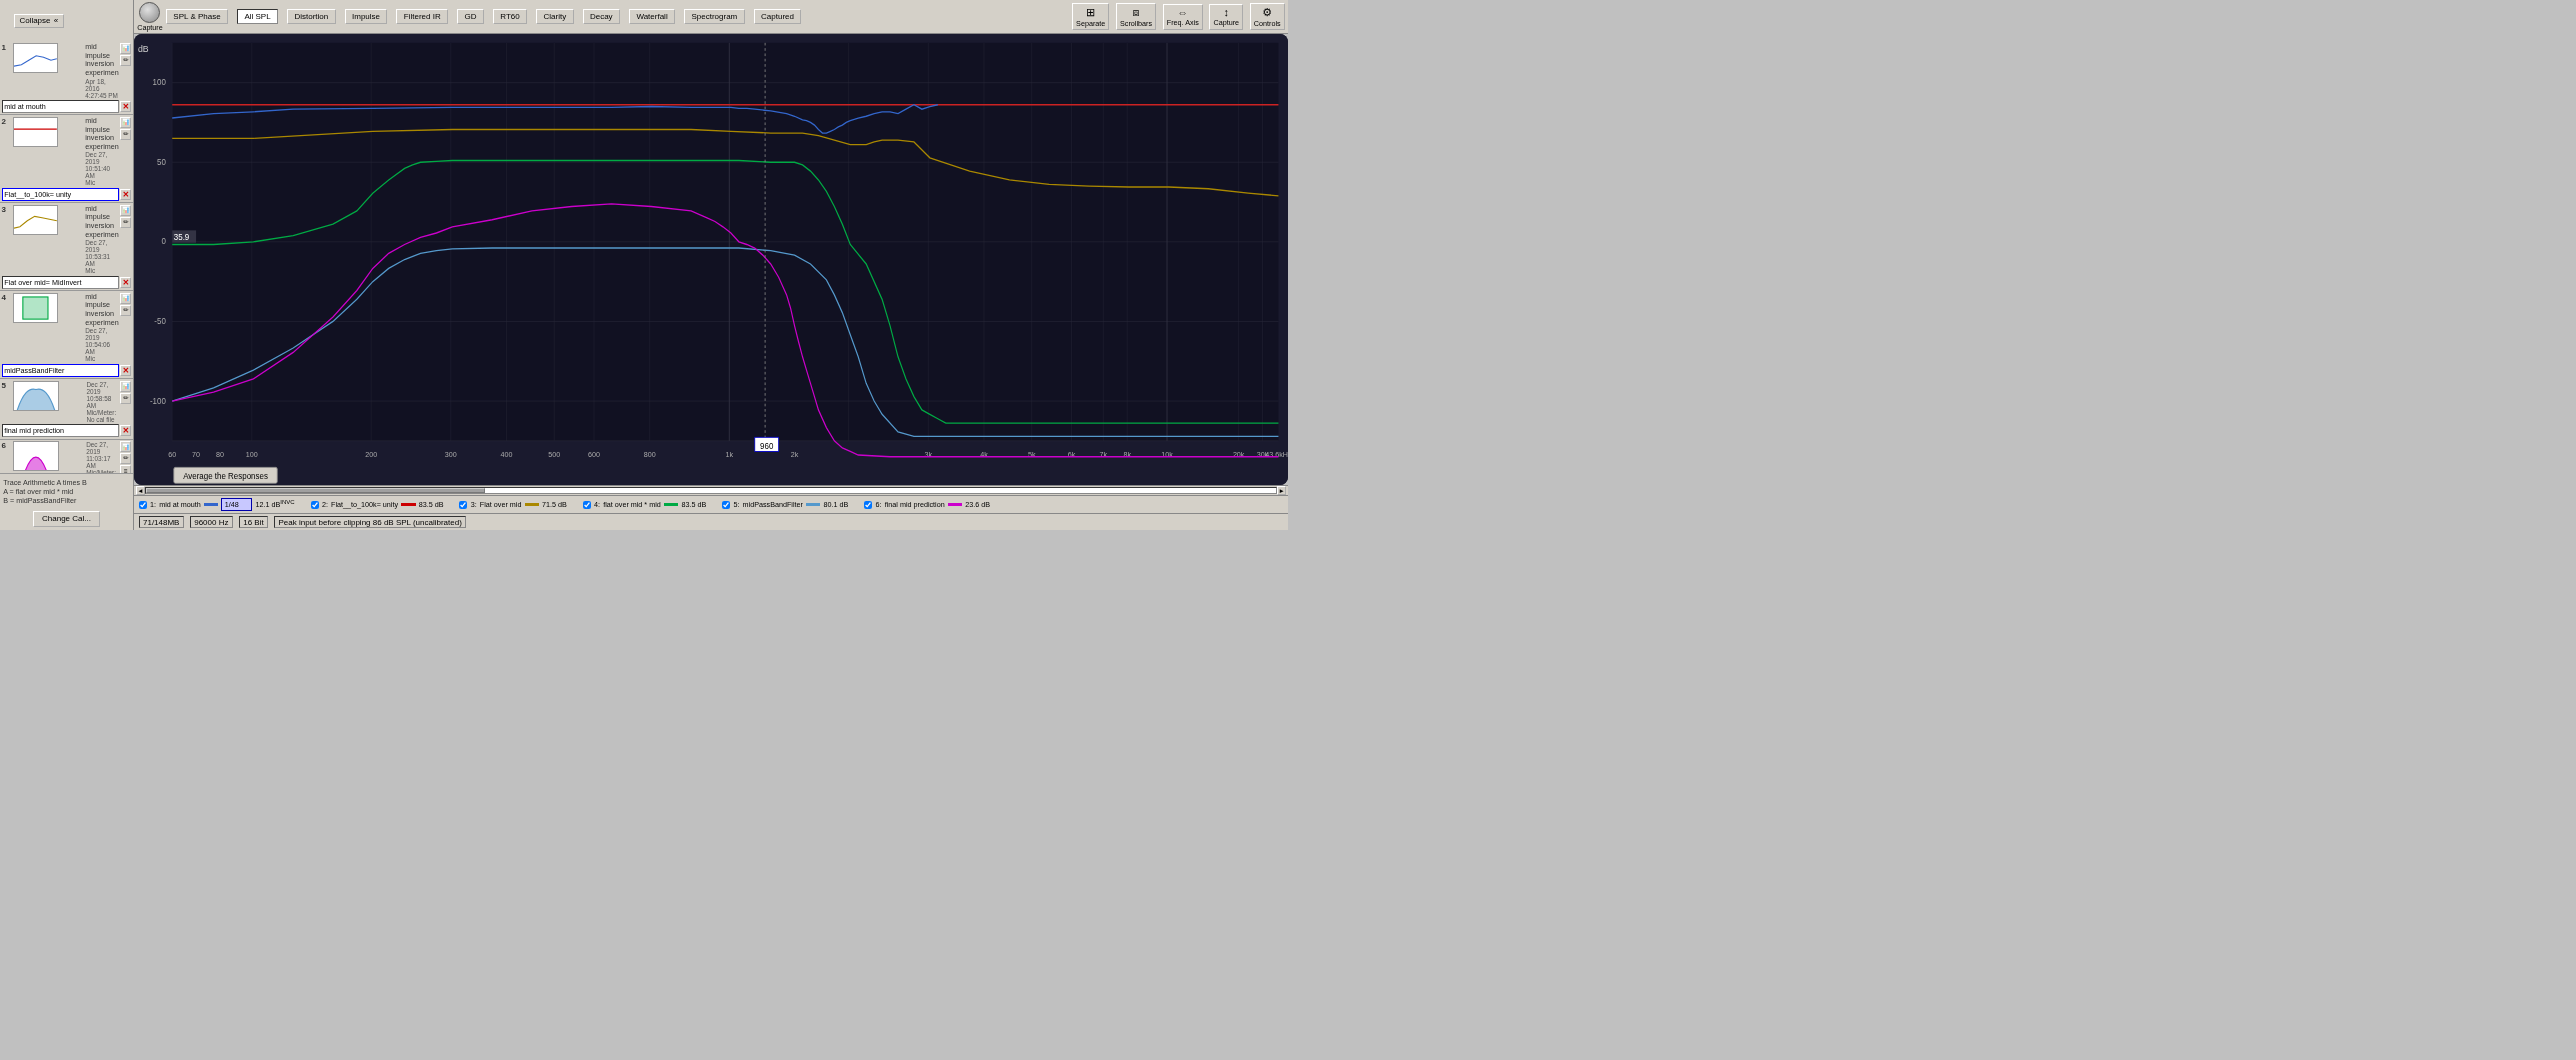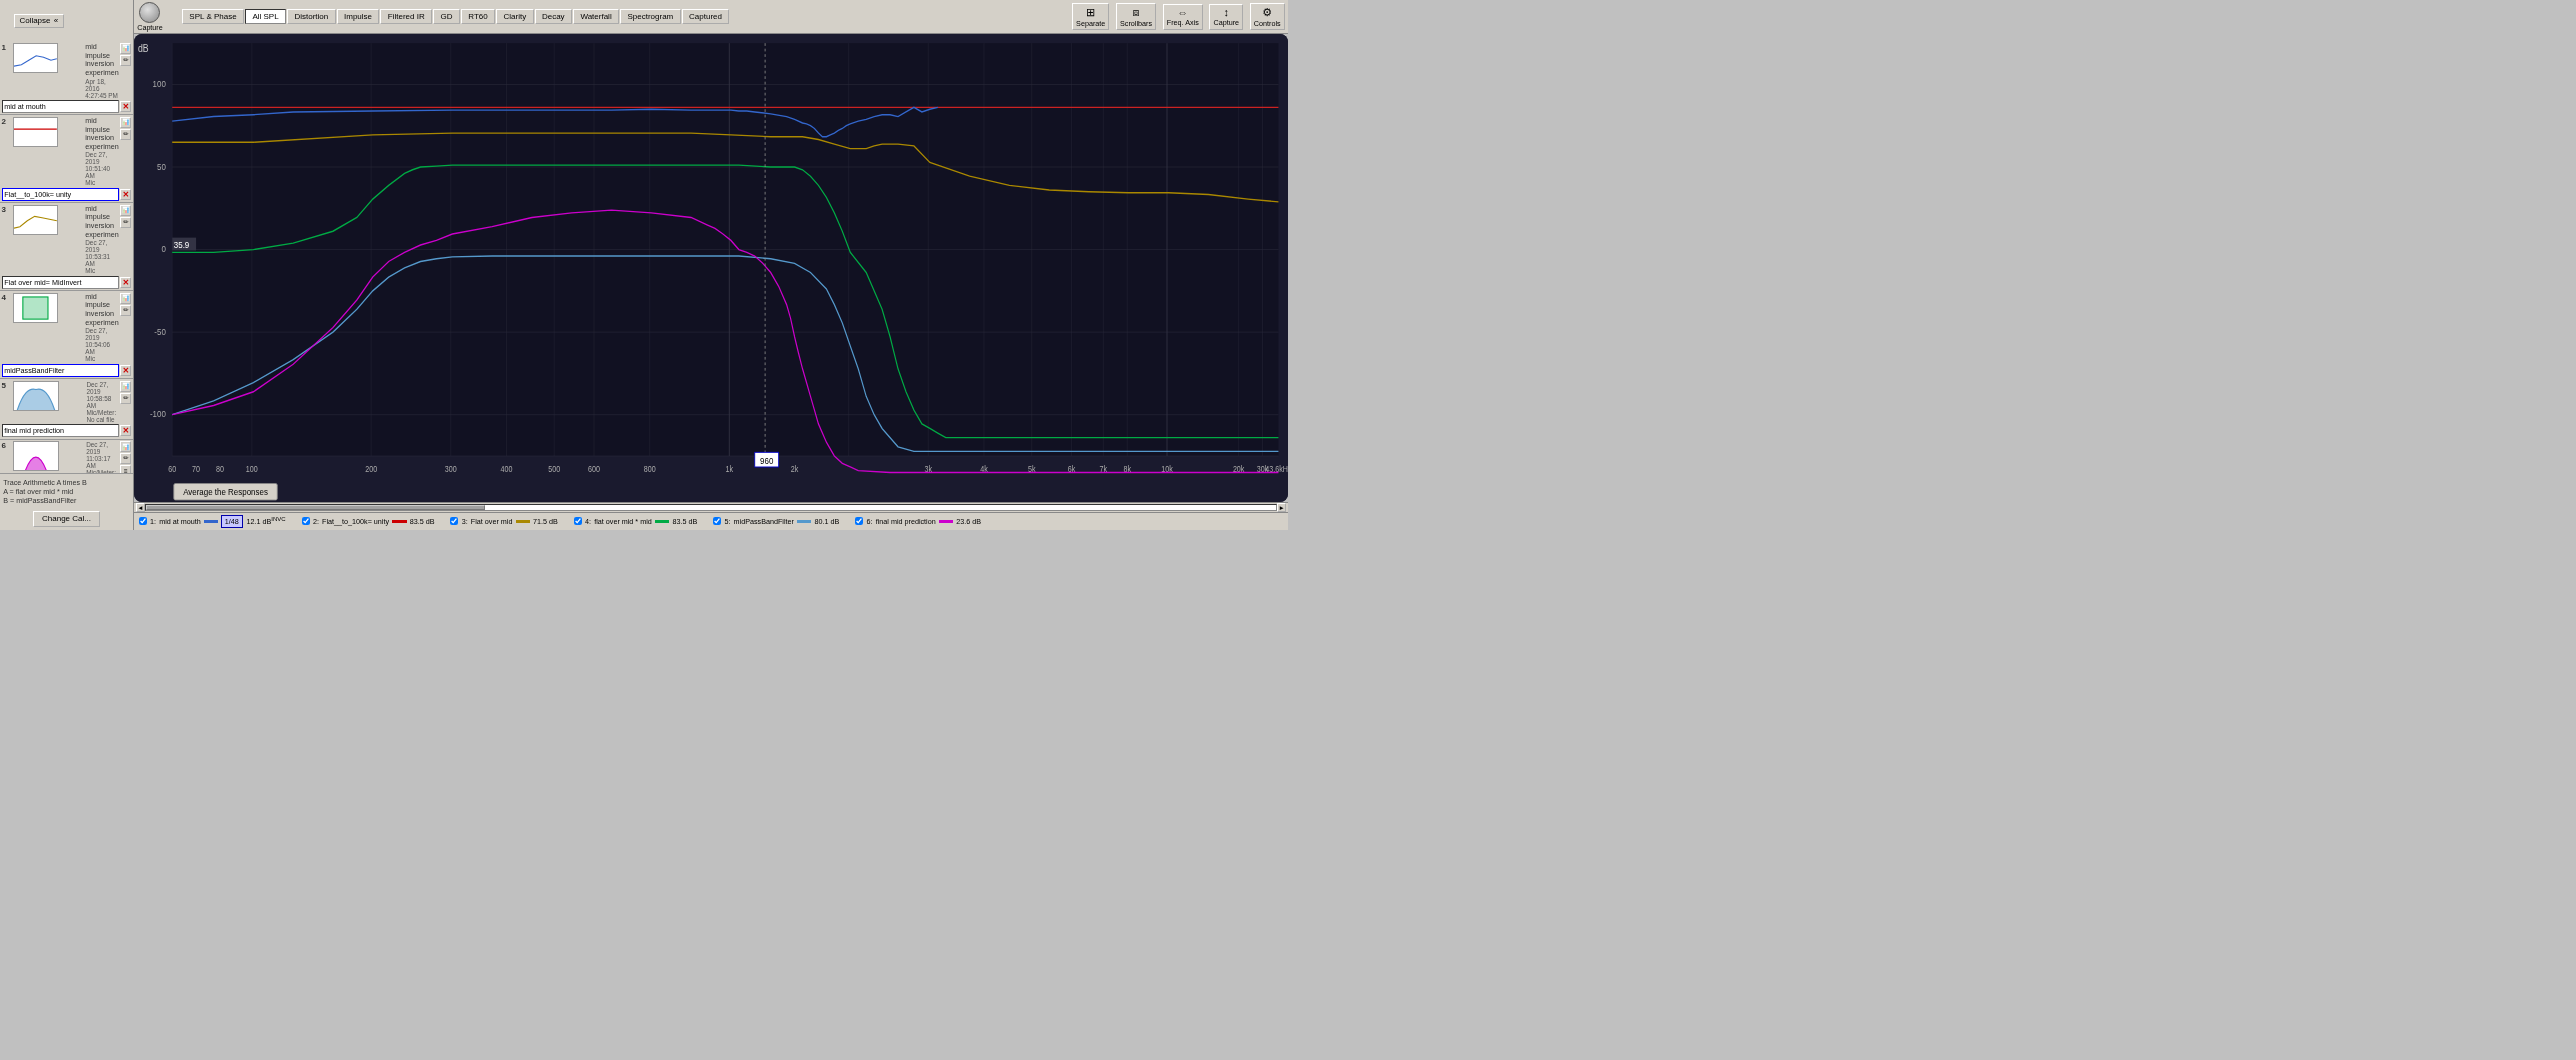--- a/index.html
+++ b/index.html
@@ -27,36 +27,36 @@
     .sidebar-bottom { padding: 3.2px; font-size: 7.2px; color: #333; border-top: 0.8px solid #999; }
     .change-cal-btn { margin: 3.2px auto; display: block; background: #d4d0c8; border: 1.6px outset #fff; padding: 2.4px 8px; font-size: 8px; cursor: pointer; }
 
     
     .main-area { flex: 1; display: flex; flex-direction: column; height: 100%; }
 
     
     .toolbar { background: #d4d0c8; display: flex; align-items: center; padding: 1.6px 3.2px; gap: 3.2px; border-bottom: 0.8px solid #888; flex-wrap: wrap; }
     .capture-btn { display: flex; flex-direction: column; align-items: center; font-size: 7.2px; cursor: pointer; text-align: center; }
     .capture-circle { width: 21px; height: 21px; border-radius: 50%; background: radial-gradient(circle at 40% 35%, #e0e0e0, #888); border: 1.6px solid #555; }
-    .tab-group { display: flex; gap: 1px; margin-left: 16px; }
+    .tab-group { display: flex; gap: 9px; }
     .tab-btn { background: #d4d0c8; border: 1.6px outset #fff; padding: 2.4px 6.4px; font-size: 8px; cursor: pointer; }
     .tab-btn.active { background: #fff; border: 1.6px inset #888; }
     .right-toolbar { margin-left: auto; display: flex; align-items: center; gap: 6.4px; }
     .toolbar-btn { display: flex; flex-direction: column; align-items: center; font-size: 7.2px; cursor: pointer; background: #d4d0c8; border: 1.6px outset #fff; padding: 1.6px 3.2px; }
     .toolbar-icon { font-size: 11px; }
 
     
     .chart-container { flex: 1; position: relative; background: #1a1a2e; margin: 0; overflow: hidden; }
 
     
     .legend-area { background: #d4d0c8; padding: 2.4px 4.8px; border-top: 0.8px solid #888; }
     .legend-row { display: flex; gap: 16px; align-items: center; flex-wrap: wrap; }
     .legend-item { display: flex; align-items: center; gap: 3.2px; font-size: 7.2px; }
     .legend-checkbox { width: 8px; height: 8px; }
-    .legend-filter-input { border: 1.6px solid #0000aa; background: #c8c8ff; padding: 0.8px 2.4px; font-size: 7.2px; width: 22px; }
+    .legend-filter-input { border: 1.6px solid #0000aa; background: #c8c8ff; padding: 0.8px 2.4px; font-size: 7.2px; width: 31px; }
 
     
     .status-bar { background: #d4d0c8; display: flex; align-items: center; gap: 6.4px; padding: 1.6px 4.8px; border-top: 0.8px solid #888; font-size: 8px; }
     .status-item { padding: 0.8px 3.2px; background: #d4d0c8; border: 0.8px inset #888; }
 
     
     .chart-scrollbar { height: 9.6px; background: #d4d0c8; border-top: 0.8px solid #888; display: flex; align-items: center; padding: 0 1.6px; }
     .scrollbar-track { flex: 1; height: 6.4px; background: #fff; border: 0.8px inset #888; position: relative; }
     .scrollbar-thumb { position: absolute; left: 0; top: 0; height: 100%; width: 30%; background: #a0a0a0; border: 0.8px outset #ccc; }
     .scroll-arrow { width: 9.6px; height: 9.6px; background: #d4d0c8; border: 0.8px outset #fff; display: flex; align-items: center; justify-content: center; font-size: 6.4px; cursor: pointer; }
@@ -440,15 +440,21 @@
         <div class="legend-item">
           <input type="checkbox" class="legend-checkbox" checked="" style="">
           <span>6:</span>
           <span>final mid prediction</span>
           <span style="display:inline-block; width:14.3px; height:2.4px; background:#cc00cc; vertical-align:middle;"></span>
           <span>23.6 dB</span>
         </div>
       </div>
     </div>
 
+    <div class="status-bar">
+      <span class="status-item">71/148MB</span>
+      <span class="status-item">96000 Hz</span>
+      <span class="status-item">16 Bit</span>
+      <span class="status-item">Peak input before clipping 86 dB SPL (uncalibrated)</span>
+    </div>
   </div>
 </div>
 
 
 </body></html>

